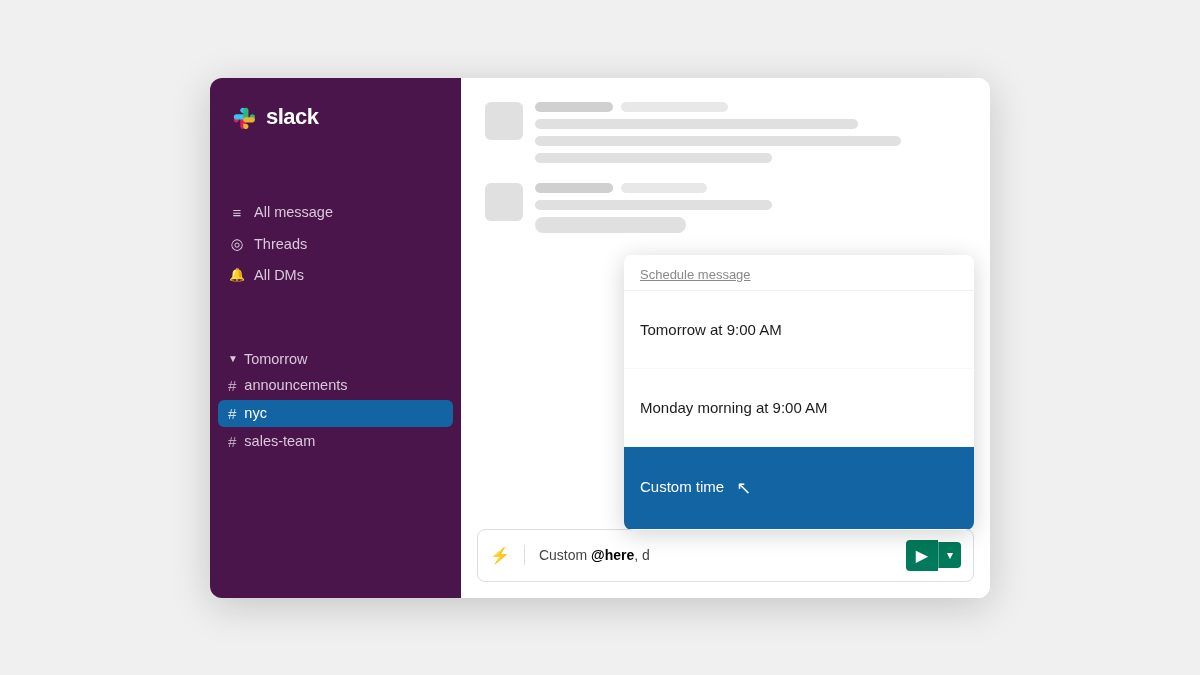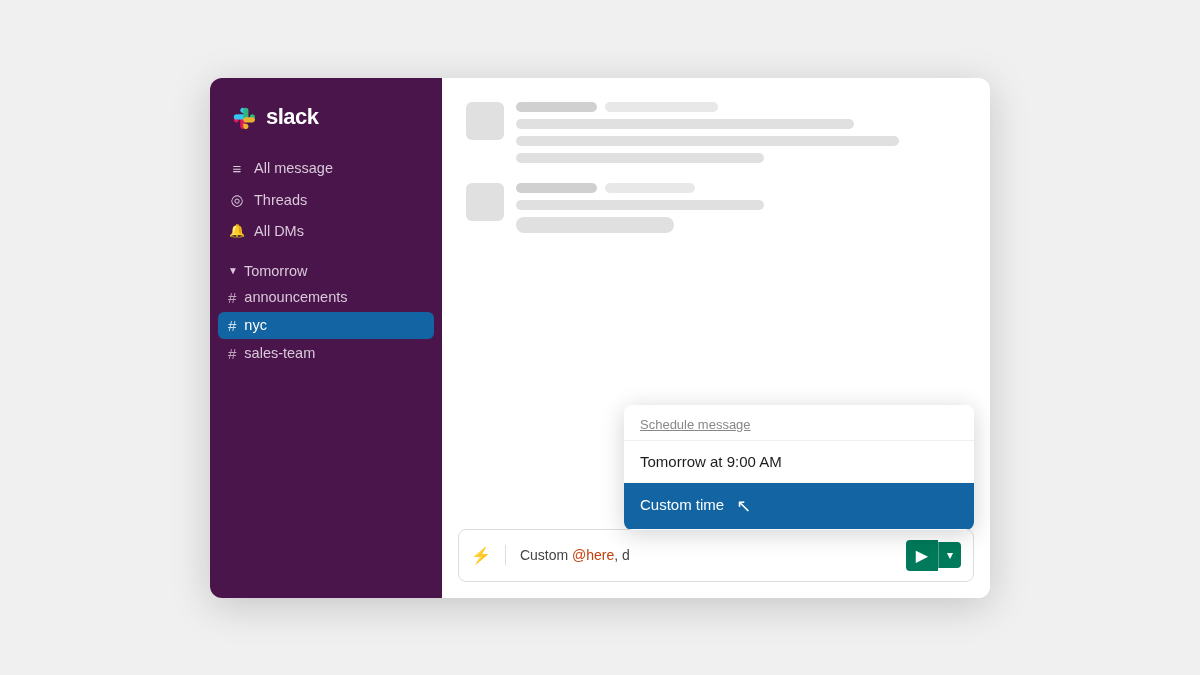--- a/index.html
+++ b/index.html
@@ -19,27 +19,28 @@
       height: 520px;
       display: flex;
       border-radius: 12px;
       overflow: hidden;
       box-shadow: 0 8px 40px rgba(0,0,0,0.18);
       background: #fff;
     }
 
     
     .sidebar {
-      width: 232px;
+      width: 251px;
       background: #4a154b;
       color: #fff;
       display: flex;
       flex-direction: column;
       padding: 24px 0 0 0;
       flex-shrink: 0;
+      gap: 44px;
     }
 
     .sidebar-logo {
       display: flex;
       align-items: center;
       gap: 8px;
       padding: 0 18px 22px 18px;
     }
 
     .slack-hash-icon {
@@ -213,22 +214,22 @@
       background: #ddd;
       margin: 0 4px;
     }
 
     .compose-text {
       font-size: 14px;
       color: #444;
     }
 
     .compose-text .mention {
-      color: #c2410c;
-      font-weight: 400;
+      color: #000000;
+      font-weight: 700;
       text-align: center;
     }
 
     .compose-right {
       display: flex;
       align-items: center;
       gap: 0;
     }
 
     .send-btn {
@@ -272,21 +273,21 @@
     .dropdown-header {
       padding: 12px 16px 8px 16px;
       font-size: 13px;
       color: #888;
       font-weight: 500;
       border-bottom: 1px solid #f0f0f0;
       text-decoration: underline;
     }
 
     .dropdown-item {
-      padding: 12px 16px;
+      padding: 30px 16px;
       font-size: 15px;
       color: #1d1c1d;
       cursor: pointer;
       border-bottom: 1px solid #f8f8f8;
     }
 
     .dropdown-item.highlighted {
       background: #1264a3;
       color: #ffffff;
     }
@@ -377,20 +378,23 @@
 
     </div>
 
     <div class="compose-area">
 
       <div class="schedule-dropdown">
         <div class="dropdown-header">Schedule message</div>
         <div class="dropdown-item">
           <span>Tomorrow at 9:00 AM</span>
         </div>
+        <div class="dropdown-item">
+          <span>Monday morning at 9:00 AM</span>
+        </div>
         <div class="dropdown-item highlighted">
           <span>Custom time</span>
           <span style="display:inline-block; margin-left:8px; font-size:18px; vertical-align:middle;">↖</span>
         </div>
       </div>
 
       <div class="compose-box">
         <div class="compose-left">
           <span class="compose-bolt">⚡</span>
           <div class="compose-divider"></div>

